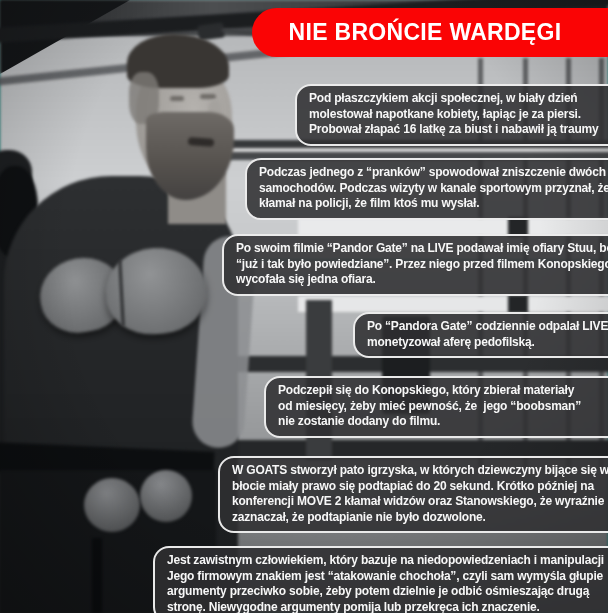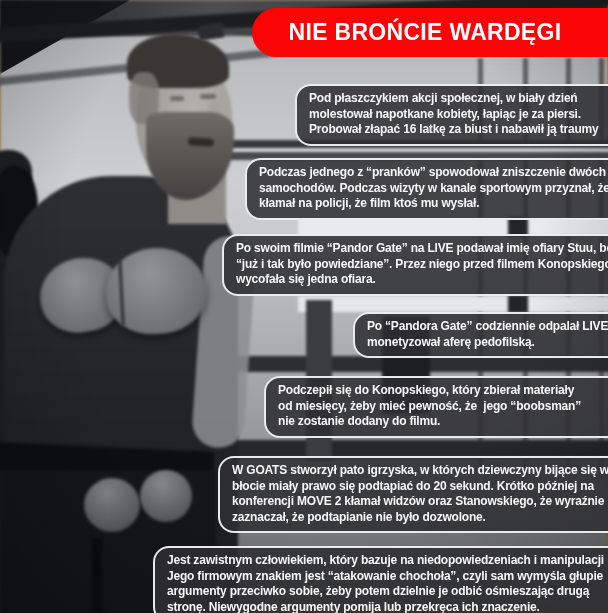--- a/index.html
+++ b/index.html
@@ -1,18 +1,18 @@
 <!DOCTYPE html>
 <html><head>
 <meta charset="utf-8">
 <style>
   html,body { margin:0; padding:0; background:#000; }
   #stage {
     position:relative; width:608px; height:613px; overflow:hidden;
-    font-family:"Liberation Sans", sans-serif; background:#a16207;
+    font-family:"Liberation Sans", sans-serif; background:#0f766e;
   }
   
   .photo { position:absolute; inset:0; overflow:hidden; }
   .photo > div { position:absolute; filter:blur(1.6px); }
   .wall-upper { left:0; top:0; right:0; height:260px; background:linear-gradient(180deg,#b0b2b4,#cdcfd1 70%,#c6c8ca); }
   .wall-lower { left:0; top:260px; right:0; height:353px; background:linear-gradient(180deg,#bfc1c3,#8e9092 60%,#5a5c5e); }
   .ceiling { left:0; top:0; right:0; height:36px; background:linear-gradient(90deg,#232527 0%,#4c4e50 35%,#202224 100%); }
   .corner-dark { left:0; top:0; width:130px; height:74px; background:#141618; clip-path:polygon(0 0,100% 0,0 100%); }
   .pipe1 { left:-30px; top:8px; width:700px; height:15px; background:#1b1d1f; transform:rotate(-3.5deg); }
   .pipe2 { left:-20px; top:50px; width:560px; height:8px; background:#55575a; transform:rotate(-6deg); opacity:.85; }

